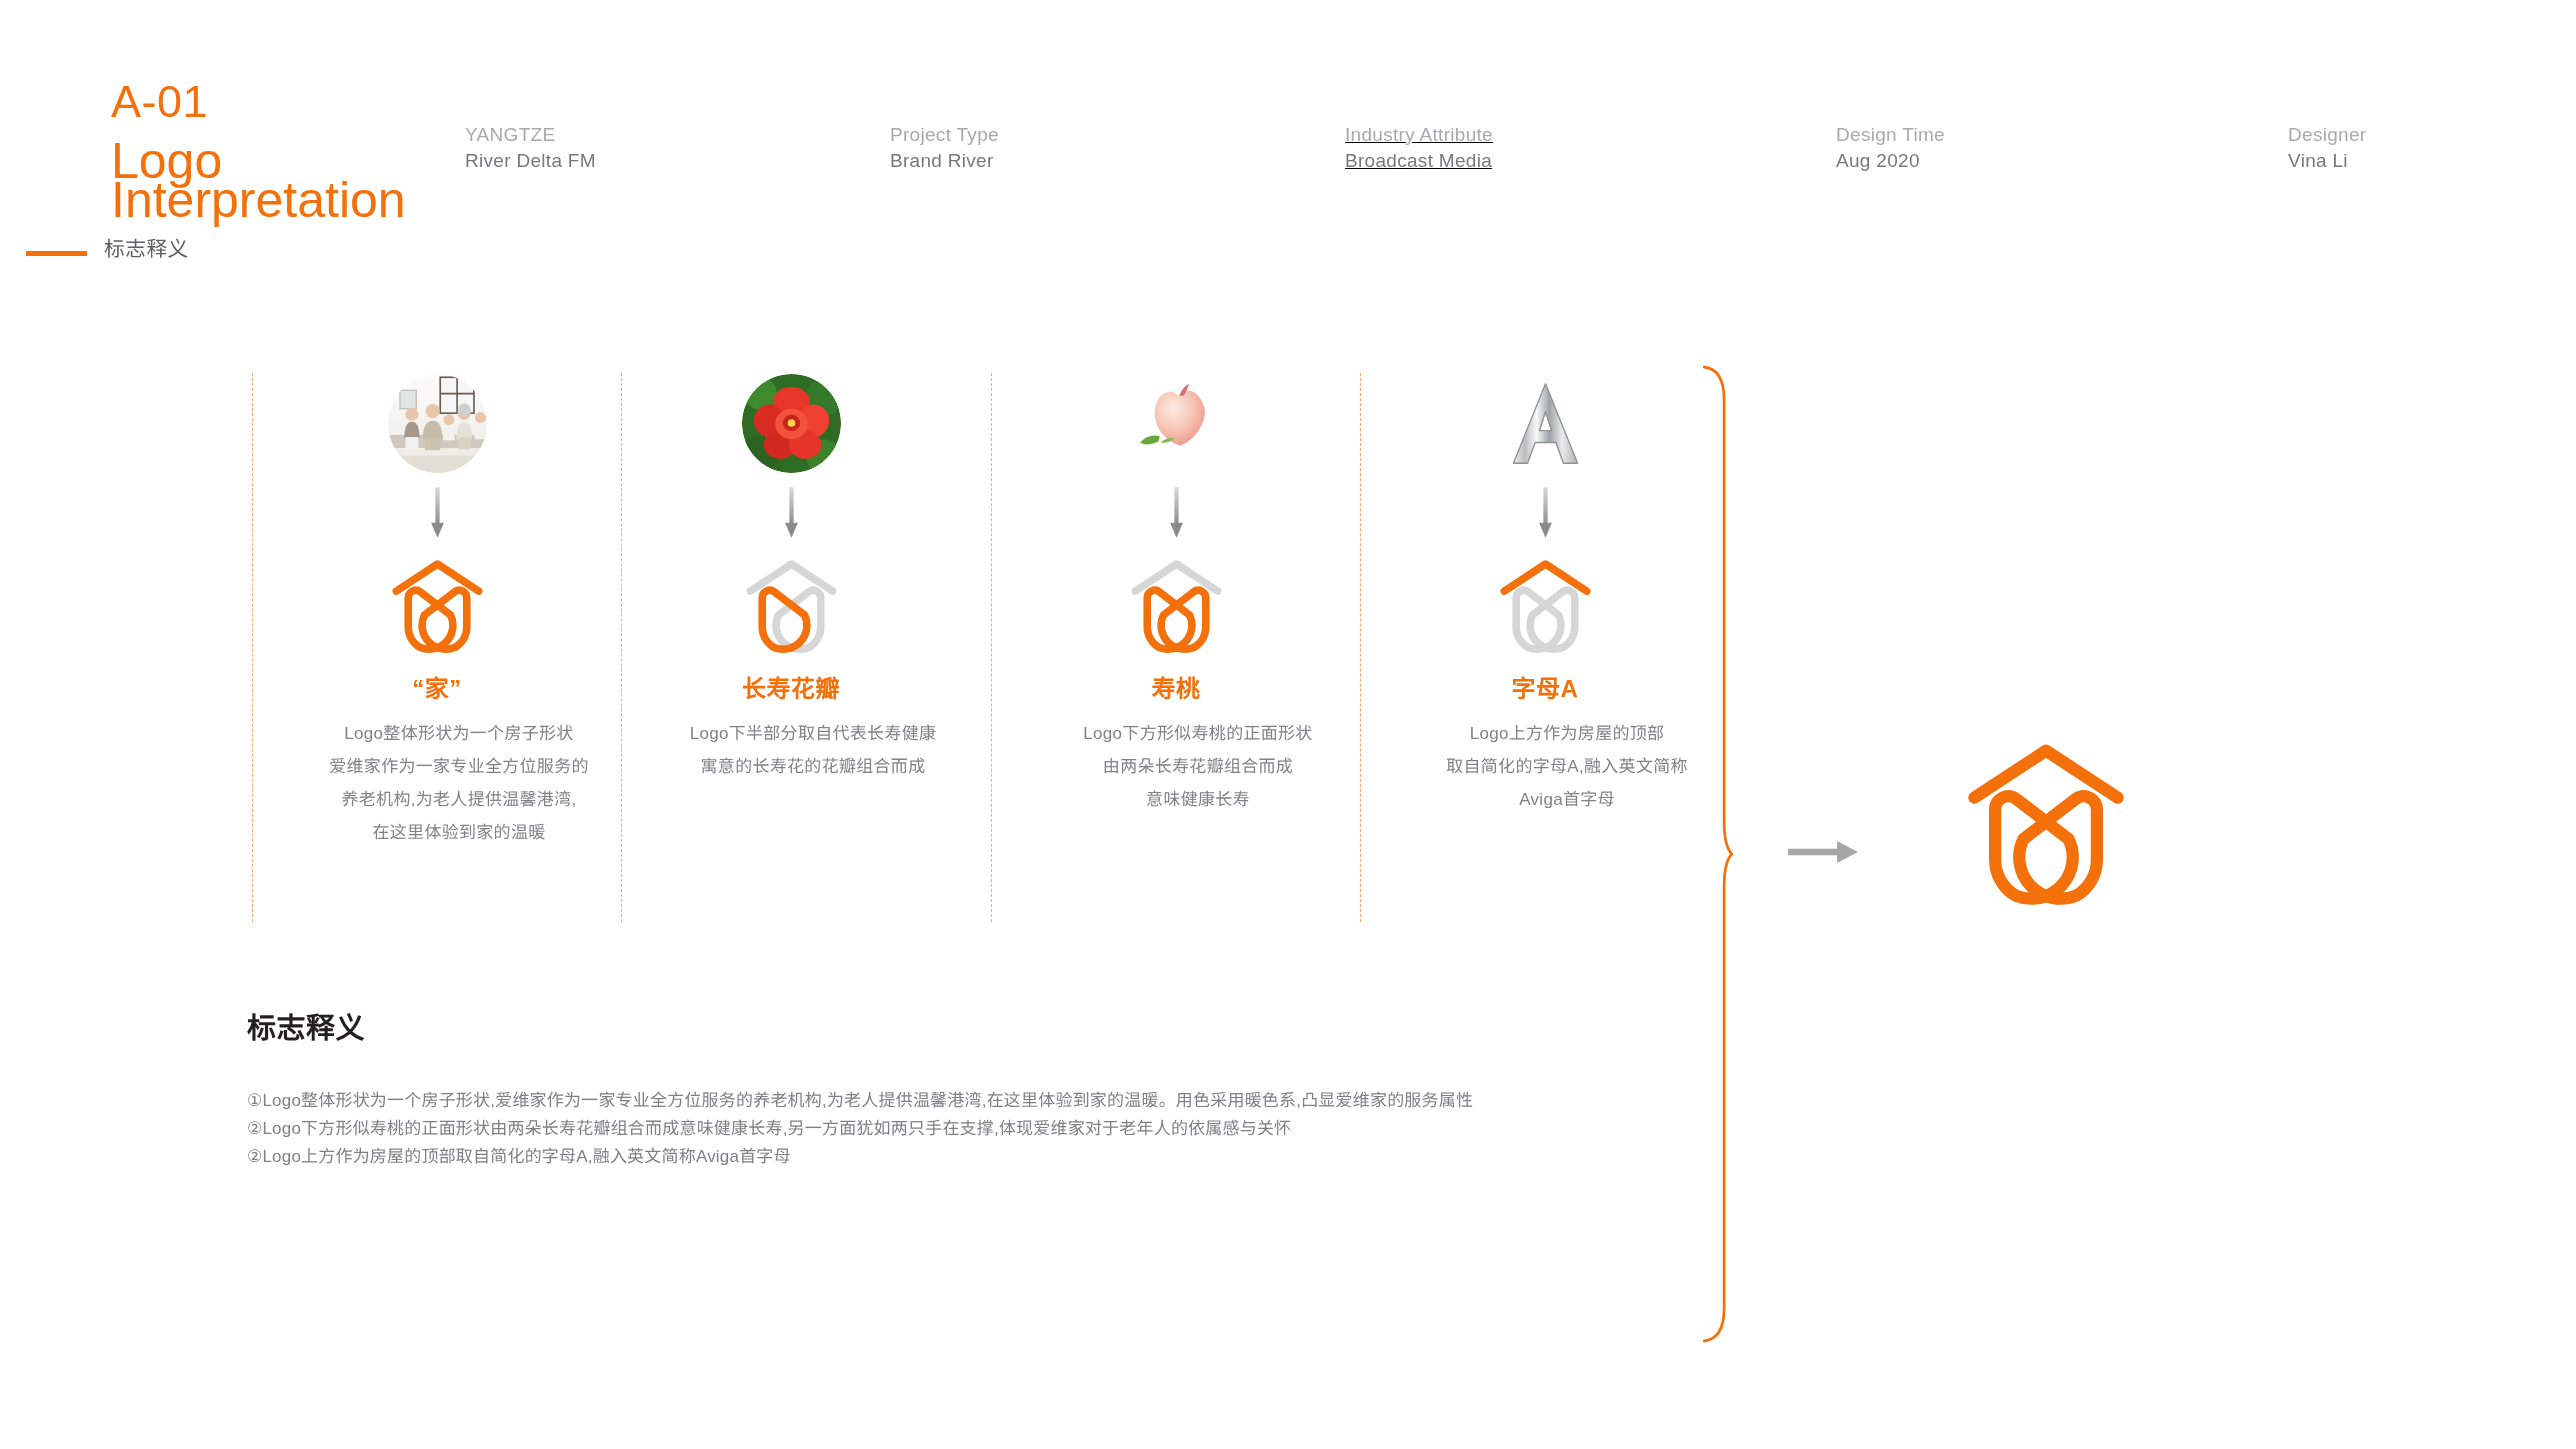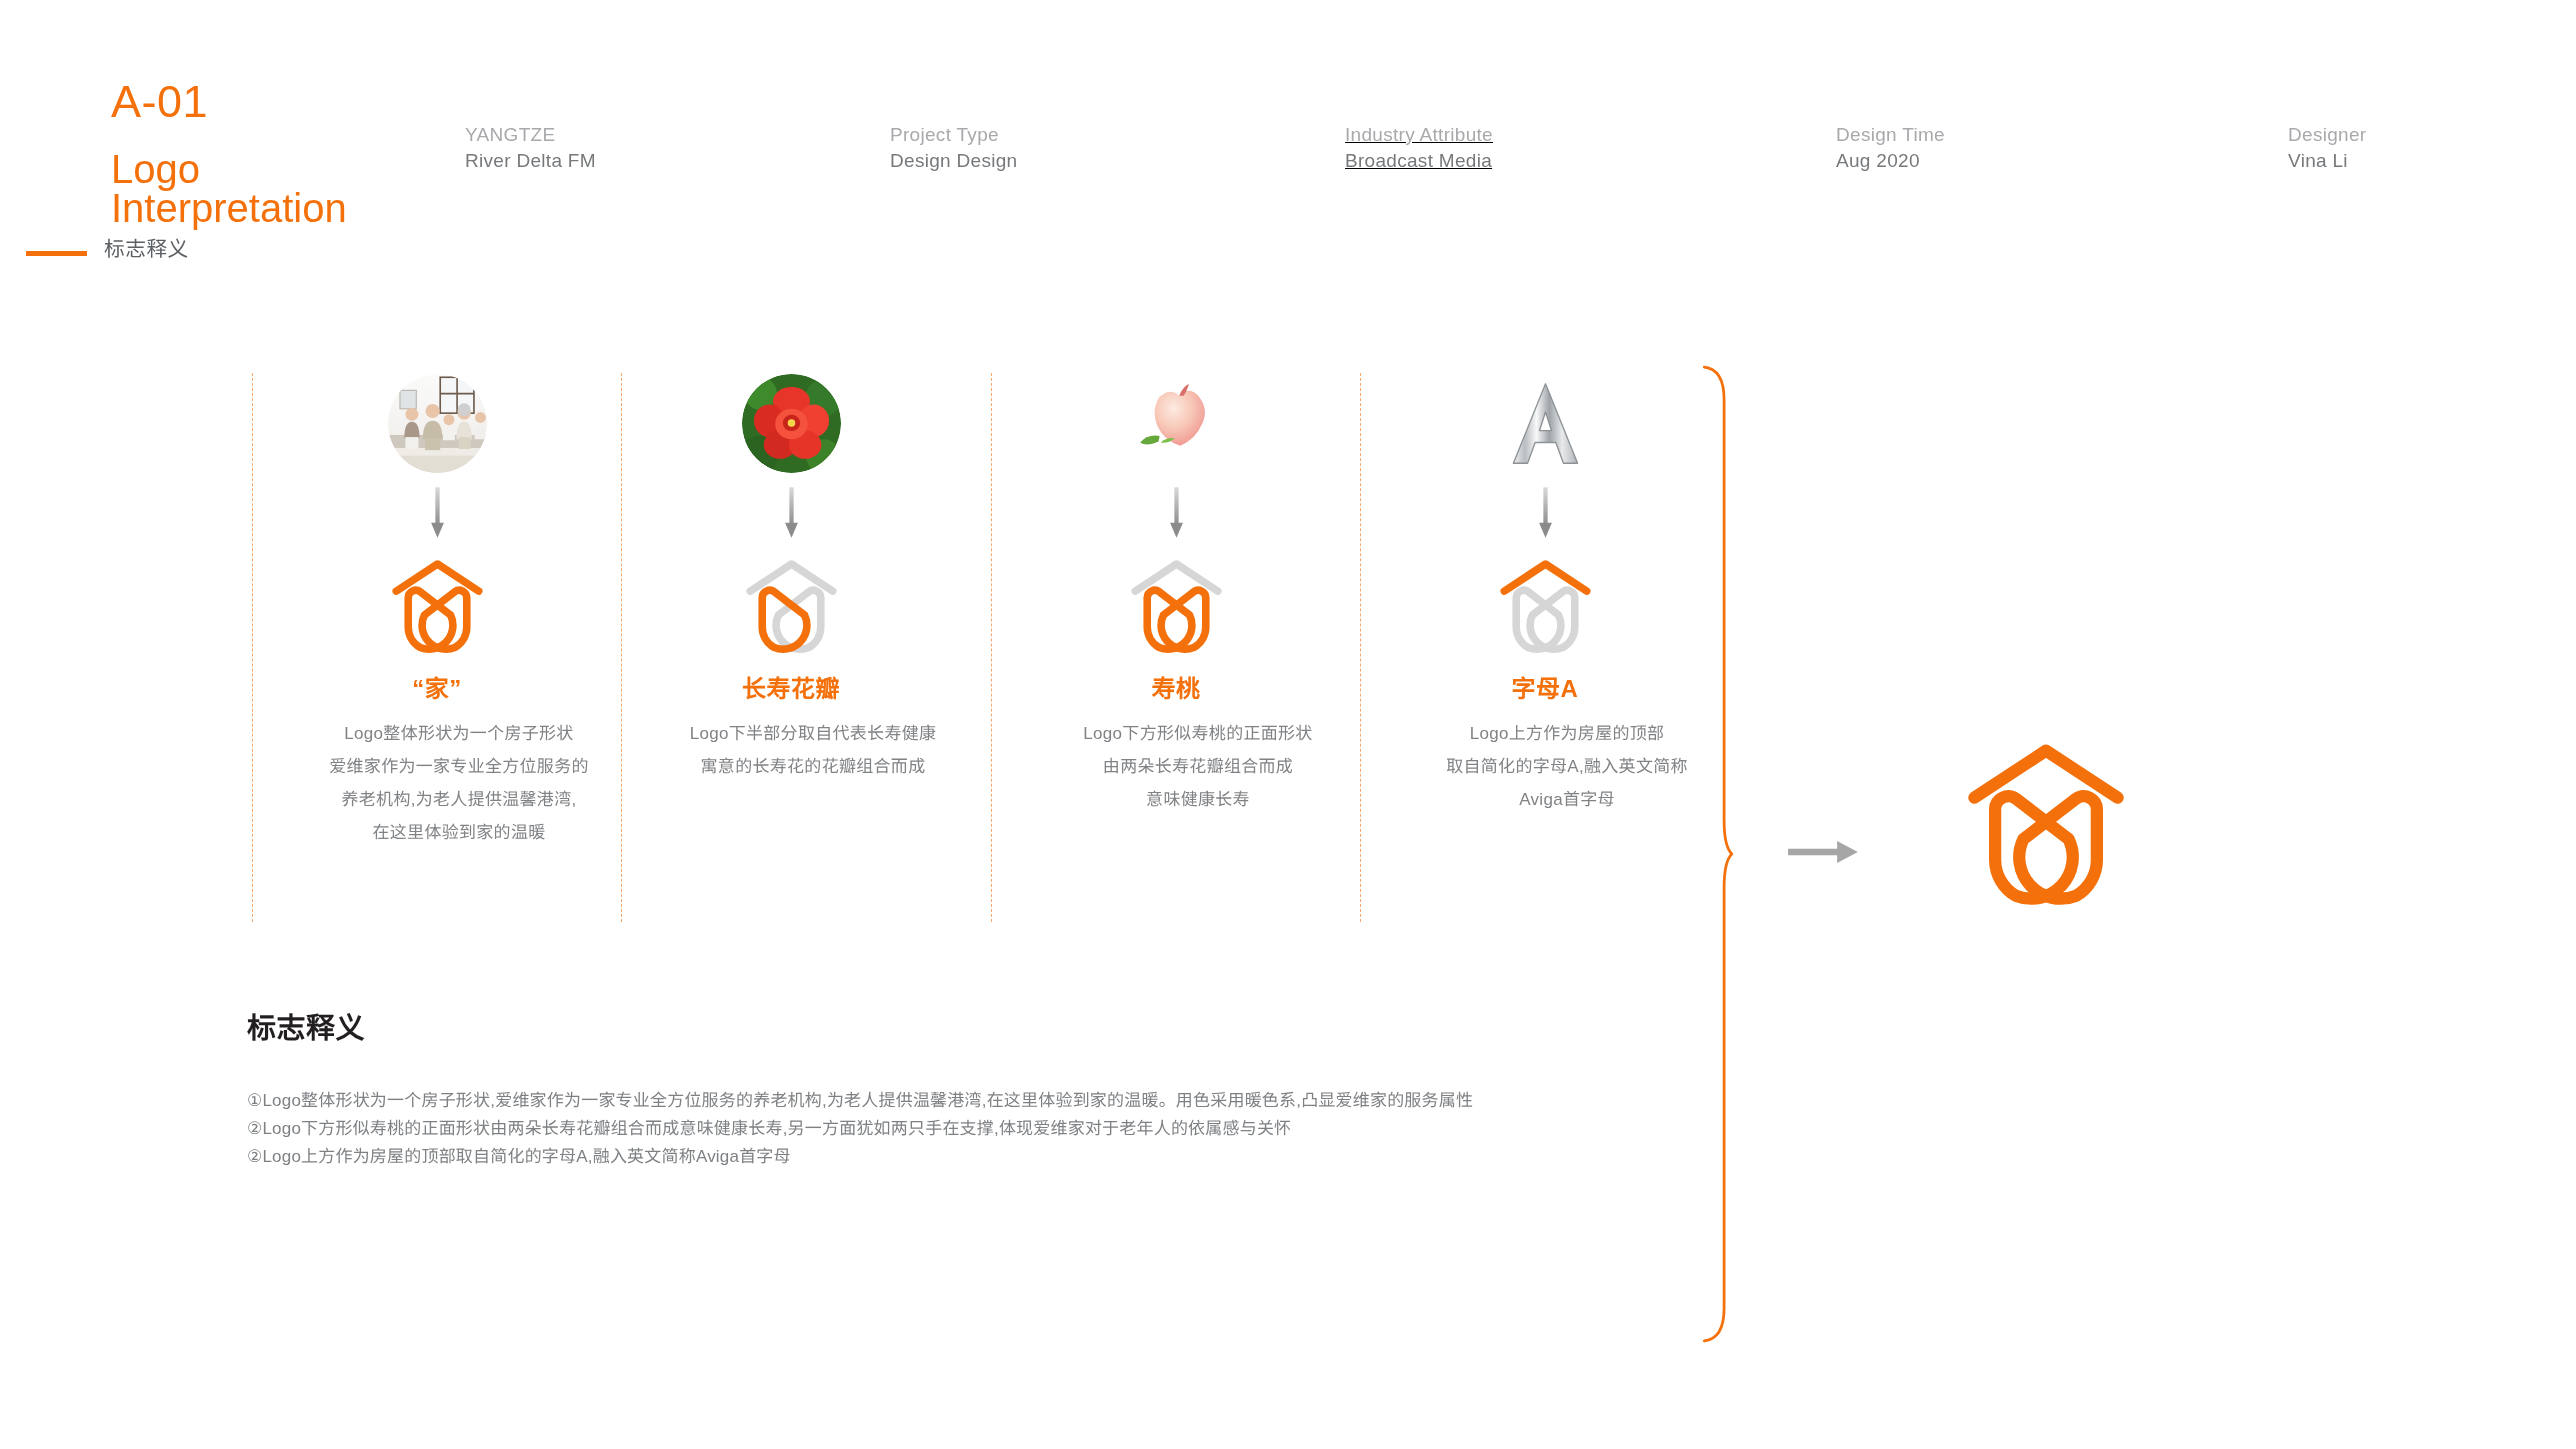--- a/index.html
+++ b/index.html
@@ -36,25 +36,24 @@
     line-height: 1;
     color: #F4700A;
     letter-spacing: 0.5px;
     font-weight: 400;
   }
   .title-block {
     position: absolute;
     left: 111px;
     top: 142px;
     color: #F4700A;
-    font-size: 40px;
+    font-size: 50px;
     line-height: 39px;
     font-weight: 400;
     letter-spacing: 0px;
-    margin-top: 8px;
   }
   .title-block .tl {
     display: block;
     white-space: nowrap;
   }
   .subtitle-rule {
     position: absolute;
     left: 26px;
     top: 251px;
     width: 61px;
@@ -215,21 +214,21 @@
 
     <div class="subtitle-rule"></div>
     <div class="subtitle-cn">标志释义</div>
 
     <div class="meta-col" style="left:465px;">
       <div class="meta-label">YANGTZE</div>
       <div class="meta-value">River Delta FM</div>
     </div>
     <div class="meta-col" style="left:890px;">
       <div class="meta-label">Project Type</div>
-      <div class="meta-value">Design Design</div>
+      <div class="meta-value">Brand River</div>
     </div>
     <div class="meta-col" style="left:1345px;text-decoration:underline;">
       <div class="meta-label">Industry Attribute</div>
       <div class="meta-value">Broadcast Media</div>
     </div>
     <div class="meta-col" style="left:1836px;">
       <div class="meta-label">Design Time</div>
       <div class="meta-value">Aug 2020</div>
     </div>
     <div class="meta-col" style="left:2288px;">

